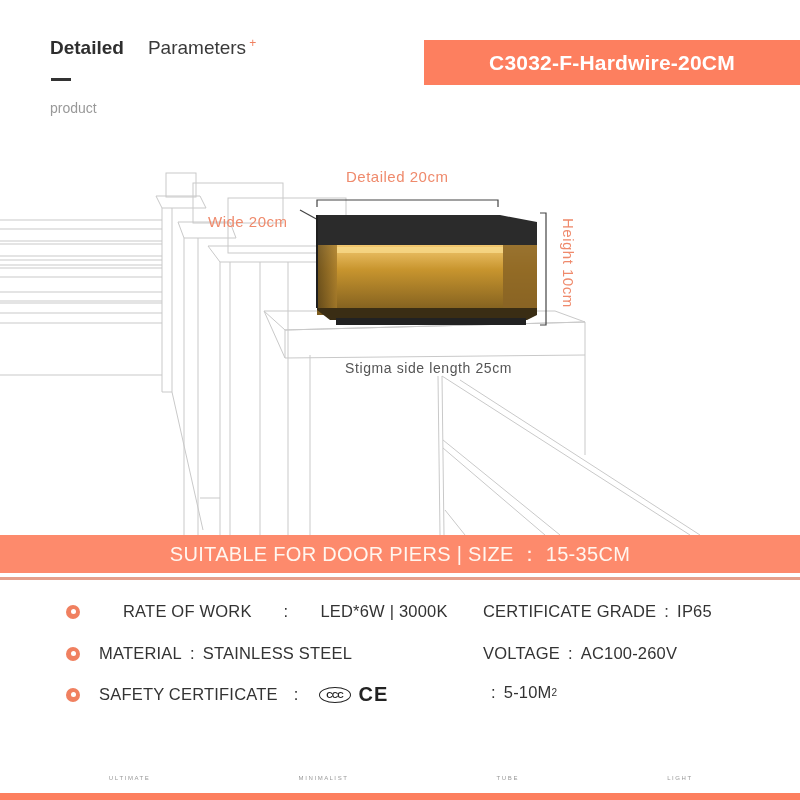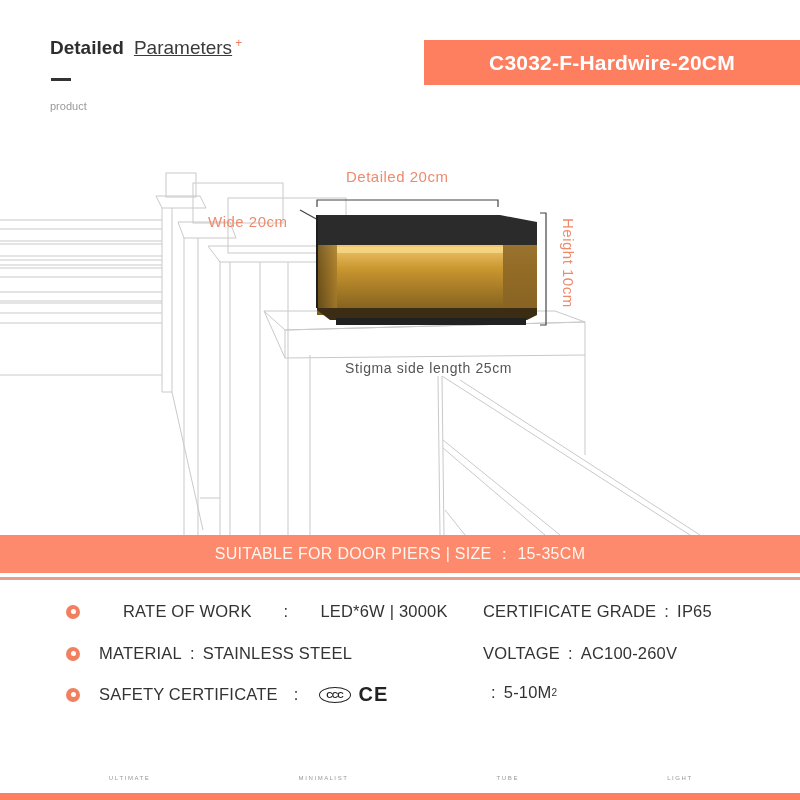--- a/index.html
+++ b/index.html
@@ -1,38 +1,38 @@
 <!DOCTYPE html>
 <html><head>
 <meta charset="utf-8">
 <style>
   * { box-sizing: border-box; margin: 0; padding: 0; }
   html, body { width: 800px; height: 800px; background: #ffffff; overflow: hidden; }
   body { position: relative; font-family: "Liberation Sans", "DejaVu Sans", sans-serif; color: #333; }
 
   .heading { position: absolute; left: 50px; top: 36px; font-size: 19px; color: #333; }
   .heading .bold { font-weight: bold; color: #2e2e2e; }
-  .heading .light { font-weight: normal; margin-left: 10px; color: #3a3a3a; text-decoration: underline; }
+  .heading .light { font-weight: normal; margin-left: 24px; color: #3a3a3a; }
   .heading .plus { color: #f08060; font-size: 12px; vertical-align: super; margin-left: 3px; }
   .heading-dash { position: absolute; left: 51px; top: 78px; width: 20px; height: 3px; background: #333; }
-  .subtitle { position: absolute; left: 50px; top: 100px; font-size: 11px; color: #999; }
+  .subtitle { position: absolute; left: 50px; top: 100px; font-size: 14px; color: #999; }
 
   .model-banner { position: absolute; left: 424px; top: 40px; width: 376px; height: 45px; background: #fd7f5f;
     color: #fff; font-weight: bold; font-size: 21px; display: flex; align-items: center; justify-content: center; letter-spacing: 0.2px; }
 
   .illustration { position: absolute; left: 0; top: 150px; width: 800px; height: 385px; }
 
   .dim-label { position: absolute; color: #ef8a6c; font-size: 15px; letter-spacing: 0.5px; }
   .dim-diameter { left: 346px; top: 168px; }
   .dim-wide { left: 208px; top: 213px; }
   .dim-height { left: 560px; top: 218px; writing-mode: vertical-rl; }
   .stigma-label { position: absolute; left: 345px; top: 360px; font-size: 14px; color: #555; letter-spacing: 0.6px; }
 
   .suitable-banner { position: absolute; left: 0; top: 535px; width: 800px; height: 38px; background: #fd8a6c;
-    color: #fff6ef; font-size: 16px; display: flex; align-items: center; justify-content: center; letter-spacing: 0.3px; }
+    color: #fff6ef; font-size: 20px; display: flex; align-items: center; justify-content: center; letter-spacing: 0.3px; }
   .suitable-line { position: absolute; left: 0; top: 577px; width: 800px; height: 3px; background: #e5a08c; }
   .spec-row { position: absolute; display: flex; align-items: center; font-size: 16.5px; color: #333; letter-spacing: 0.2px; white-space: nowrap; }
   .bullet { width: 14px; height: 14px; border-radius: 50%; background: #f08060; position: relative; margin-right: 19px; }
   .bullet::after { content: ""; position: absolute; left: 4.5px; top: 4.5px; width: 5px; height: 5px; border-radius: 50%; background: #fff; }
   .sep { margin: 0 8px; }
   .ccc { display: inline-flex; align-items: center; justify-content: center; width: 32px; height: 16px; border: 1.5px solid #222; border-radius: 50%;
     font-size: 9px; font-weight: bold; letter-spacing: -1px; color: #222; margin-left: 12px; }
   .ce { font-weight: bold; font-size: 20px; color: #222; margin-left: 8px; letter-spacing: 1px; }
   sup { font-size: 10px; }
 

